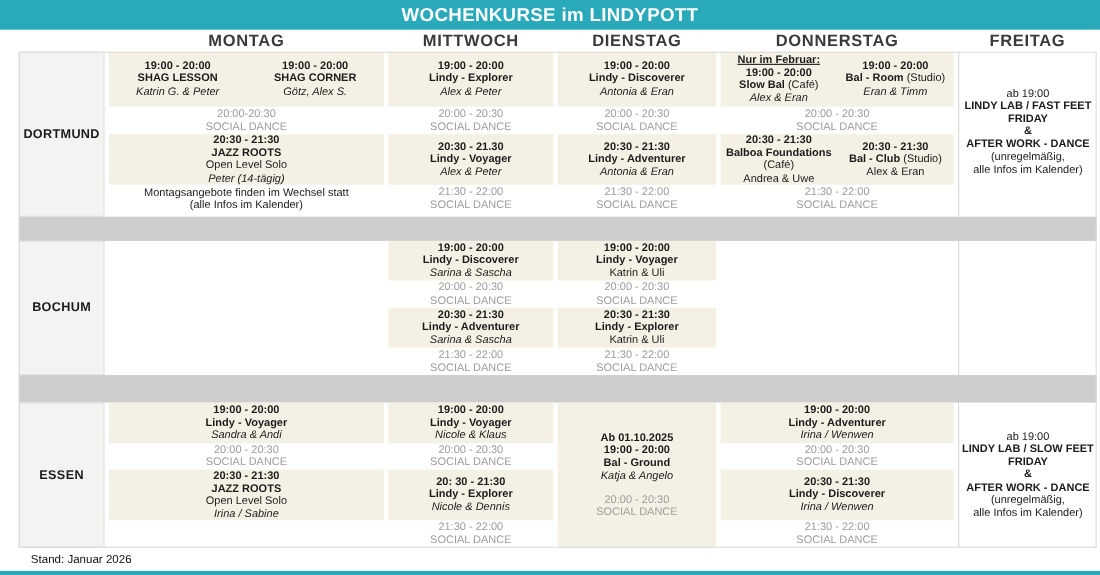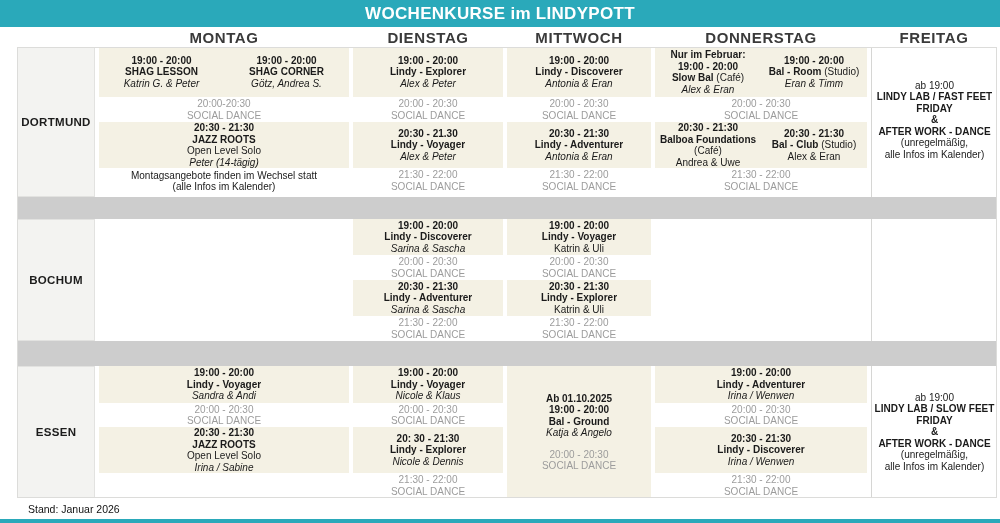--- a/index.html
+++ b/index.html
@@ -41,55 +41,55 @@
     text-align:center; overflow:hidden;
   }
   .sub { flex:1; }
   .cream { background:#f4f1e4; }
   .h50{height:50px} .h25{height:25px} .h46{height:46px} .h26{height:26px}
   .h36{height:36px} .h37{height:37px} .h24{height:24px} .h132{height:152px} .h146{height:146px}
   .ln { font-size:10px; line-height:11.5px; color:#1a1a1a; white-space:nowrap; }
   .ln.b { font-weight:bold; }
   .ln.i { font-style:italic; }
   .ln.g { color:#9c9c9c; }
-  .ln.u { font-weight:bold; }
+  .ln.u { font-weight:bold; text-decoration:underline; }
   .ln.sp { height:10px; }
   .s-b { font-weight:bold; }
   .s-r { font-weight:normal; }
   .note { position:absolute; left:28px; top:503px; font-size:10.5px; color:#111111; }
   .bottombar { position:absolute; left:0; top:519px; width:1000px; height:4px; background:#2aa9ba; }
 </style>
 </head>
 <body>
 
 <div class="titlebar">
   <span class="title">WOCHENKURSE im LINDYPOTT</span>
 </div>
 
 <div class="grid">
 
   <div></div>
   <div class="dayhdr">MONTAG</div>
+  <div class="dayhdr">MITTWOCH</div>
   <div class="dayhdr">DIENSTAG</div>
-  <div class="dayhdr">MITTWOCH</div>
   <div class="dayhdr">DONNERSTAG</div>
   <div class="dayhdr">FREITAG</div>
 
   <div class="city">DORTMUND</div>
   <div class="cell">
     <div class="row cream h50">
       <div class="blk sub">
           <div class="ln b">19:00 - 20:00</div>
           <div class="ln b">SHAG LESSON</div>
           <div class="ln i">Katrin G. &amp; Peter</div>
         </div>
       <div class="blk sub">
           <div class="ln b">19:00 - 20:00</div>
           <div class="ln b">SHAG CORNER</div>
-          <div class="ln i">Götz, Andrea S.</div>
+          <div class="ln i">Götz, Alex S.</div>
         </div>
     </div>
     <div class="blk h25">
         <div class="ln g">20:00-20:30</div>
         <div class="ln g">SOCIAL DANCE</div>
       </div>
     <div class="blk cream h46">
         <div class="ln b">20:30 - 21:30</div>
         <div class="ln b">JAZZ ROOTS</div>
         <div class="ln r">Open Level Solo</div>

